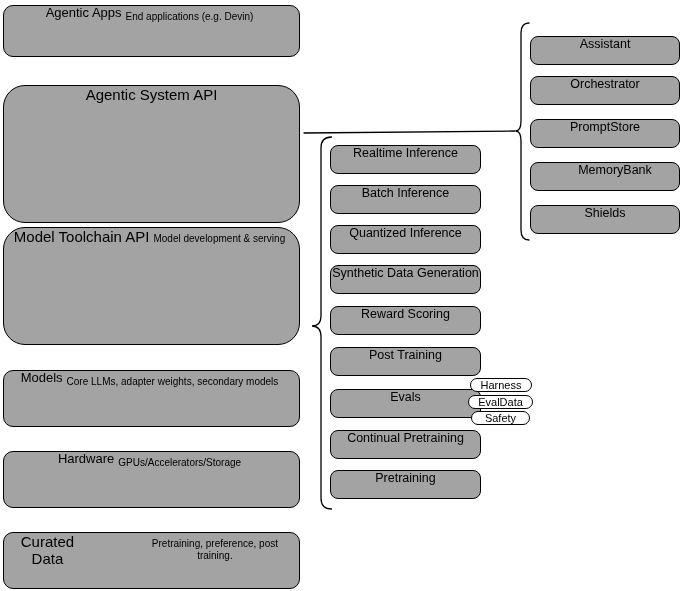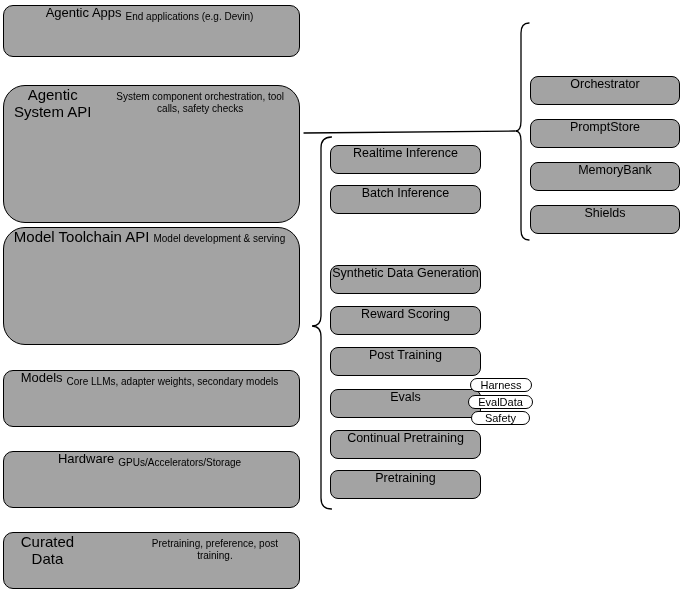--- a/index.html
+++ b/index.html
@@ -80,21 +80,20 @@
     <path d="M529,23 Q521,23 521,33 L521,121 Q521,131 515.5,131 Q521,131 521,141 L521,230 Q521,240 529,240"></path>
   </svg>
 
   <div class="node lbox r10" style="top:5px;height:52px;">
     <div class="ltitle">Agentic Apps</div>
     <div class="lsub">End applications (e.g. Devin)</div>
   </div>
 
   <div class="node lbox r22" style="top:85px;height:138px;">
     <div class="ltitle big">Agentic System API</div>
-    <div class="lsub">System component orchestration, tool calls, safety checks</div>
   </div>
 
   <div class="node lbox r22" style="top:227px;height:118px;">
     <div class="ltitle big">Model Toolchain API</div>
     <div class="lsub">Model development &amp; serving</div>
   </div>
 
   <div class="node lbox r10" style="top:370px;height:57px;">
     <div class="ltitle">Models</div>
     <div class="lsub">Core LLMs, adapter weights, secondary models</div>
@@ -108,20 +107,23 @@
   <div class="node lbox r10" style="top:532px;height:57px;gap:40px;">
     <div class="ltitle big">Curated Data</div>
     <div class="lsub">Pretraining, preference, post training.</div>
   </div>
 
   <div class="node mbox" style="top:145px;">
     <span>Realtime Inference</span>
   </div>
   <div class="node mbox" style="top:185px;">
     <span>Batch Inference</span>
+  </div>
+  <div class="node mbox" style="top:225px;">
+    <span>Quantized Inference</span>
   </div>
   <div class="node mbox" style="top:265px;">
     <span>Synthetic Data Generation</span>
   </div>
   <div class="node mbox" style="top:306px;">
     <span>Reward Scoring</span>
   </div>
   <div class="node mbox" style="top:347px;">
     <span>Post Training</span>
   </div>
@@ -138,20 +140,23 @@
   <div class="pill" style="left:470px;top:378px;width:62px;height:14px;">
     <span>Harness</span>
   </div>
   <div class="pill" style="left:468px;top:395px;width:65px;height:14px;">
     <span>EvalData</span>
   </div>
   <div class="pill" style="left:471px;top:411px;width:59px;height:14px;">
     <span>Safety</span>
   </div>
 
+  <div class="node rbox" style="top:36px;">
+    <span>Assistant</span>
+  </div>
   <div class="node rbox" style="top:76px;">
     <span>Orchestrator</span>
   </div>
   <div class="node rbox" style="top:119px;">
     <span>PromptStore</span>
   </div>
   <div class="node rbox" style="top:162px;padding-left:20px;">
     <span>MemoryBank</span>
   </div>
   <div class="node rbox" style="top:205px;">

